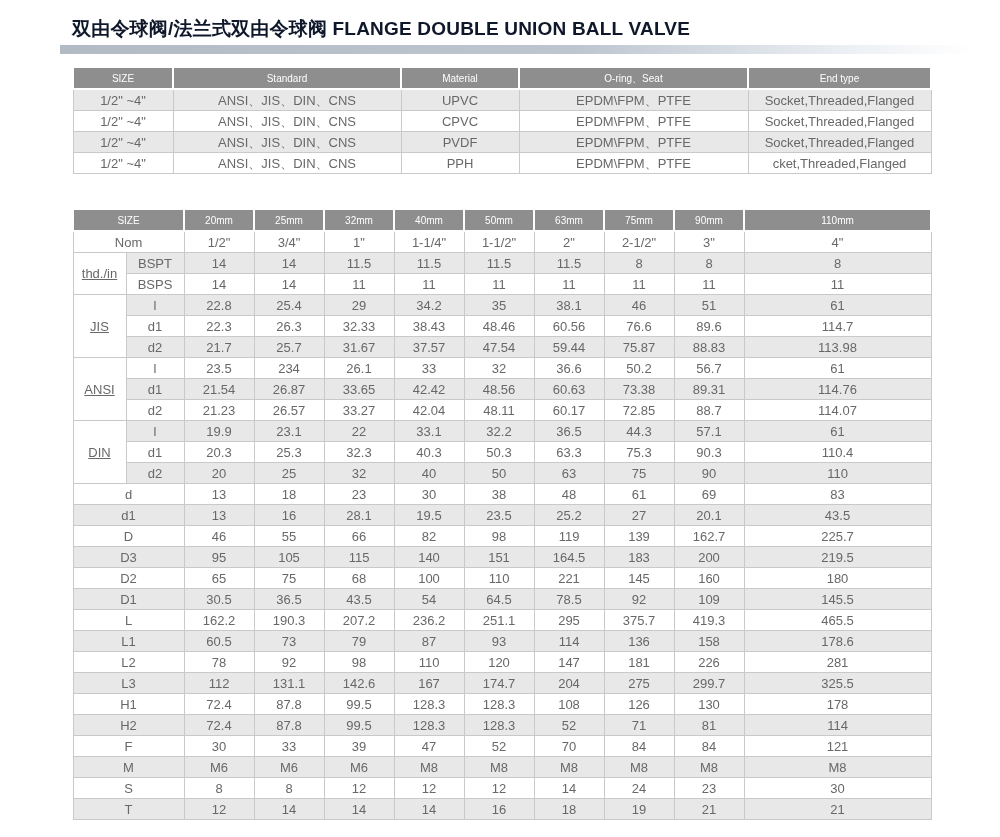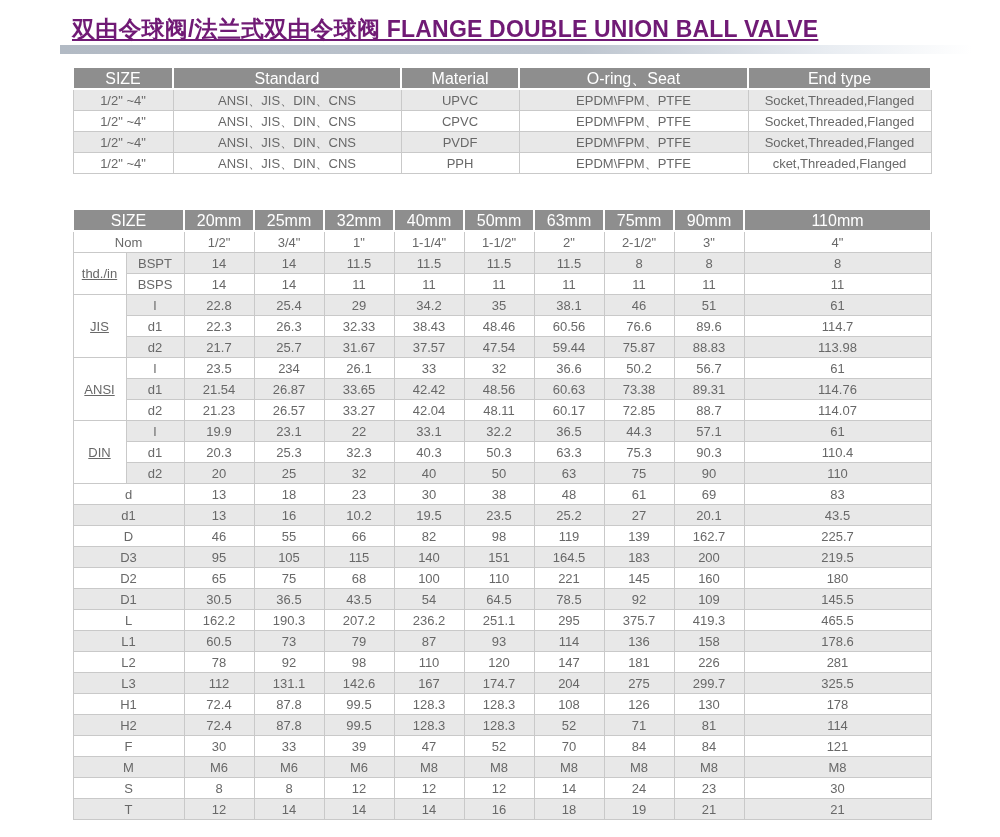--- a/index.html
+++ b/index.html
@@ -3,35 +3,35 @@
 <meta charset="utf-8">
 <style>
   html,body{margin:0;padding:0;background:#fff;}
   body{
     width:1000px;height:837px;overflow:hidden;
     font-family:"Liberation Sans","DejaVu Sans",sans-serif;
     color:#686868;
   }
   .page{padding:16px 70px 0 72px;}
   .title{
-    font-size:23px;font-weight:bold;color:#701a75;
-    line-height:26px;white-space:nowrap;letter-spacing:0.2px;text-decoration:underline;
+    font-size:19px;font-weight:bold;color:#0f172a;
+    line-height:26px;white-space:nowrap;letter-spacing:0.2px;
   }
   .title-rule{
     height:9px;margin-top:3px;margin-left:-12px;margin-right:-70px;
     background:linear-gradient(90deg,#b2bac4 0%,#bdc5cf 55%,#e9edf2 82%,#ffffff 97%);
   }
   table{
     border-collapse:collapse;table-layout:fixed;width:858px;
     font-size:13px;text-align:center;color:#686868;
   }
   #spec-table{margin-top:12px;}
   #dim-table{margin-top:34px;}
   th{
-    background:#8e8e8e;color:#ffffff;font-weight:normal;font-size:16px;
+    background:#8e8e8e;color:#ffffff;font-weight:normal;font-size:10px;
     border:2px solid #ffffff;height:18px;padding:1px 2px;line-height:17px;
     overflow:hidden;white-space:nowrap;
   }
   td{
     border:1px solid #c9c9c9;height:18px;padding:1px 2px;line-height:17px;
     background:#ffffff;overflow:hidden;white-space:nowrap;
   }
   tr.alt td{background:#e8e8e8;}
   td.grp{background:#ffffff !important;text-decoration:underline;}
   #dim-table td.lbl{}
@@ -274,21 +274,21 @@
           <td>38</td>
           <td>48</td>
           <td>61</td>
           <td>69</td>
           <td>83</td>
         </tr>
         <tr class="alt">
           <td colspan="2" class="lbl">d1</td>
           <td>13</td>
           <td>16</td>
-          <td>10.2</td>
+          <td>28.1</td>
           <td>19.5</td>
           <td>23.5</td>
           <td>25.2</td>
           <td>27</td>
           <td>20.1</td>
           <td>43.5</td>
         </tr>
         <tr>
           <td colspan="2" class="lbl">D</td>
           <td>46</td>

